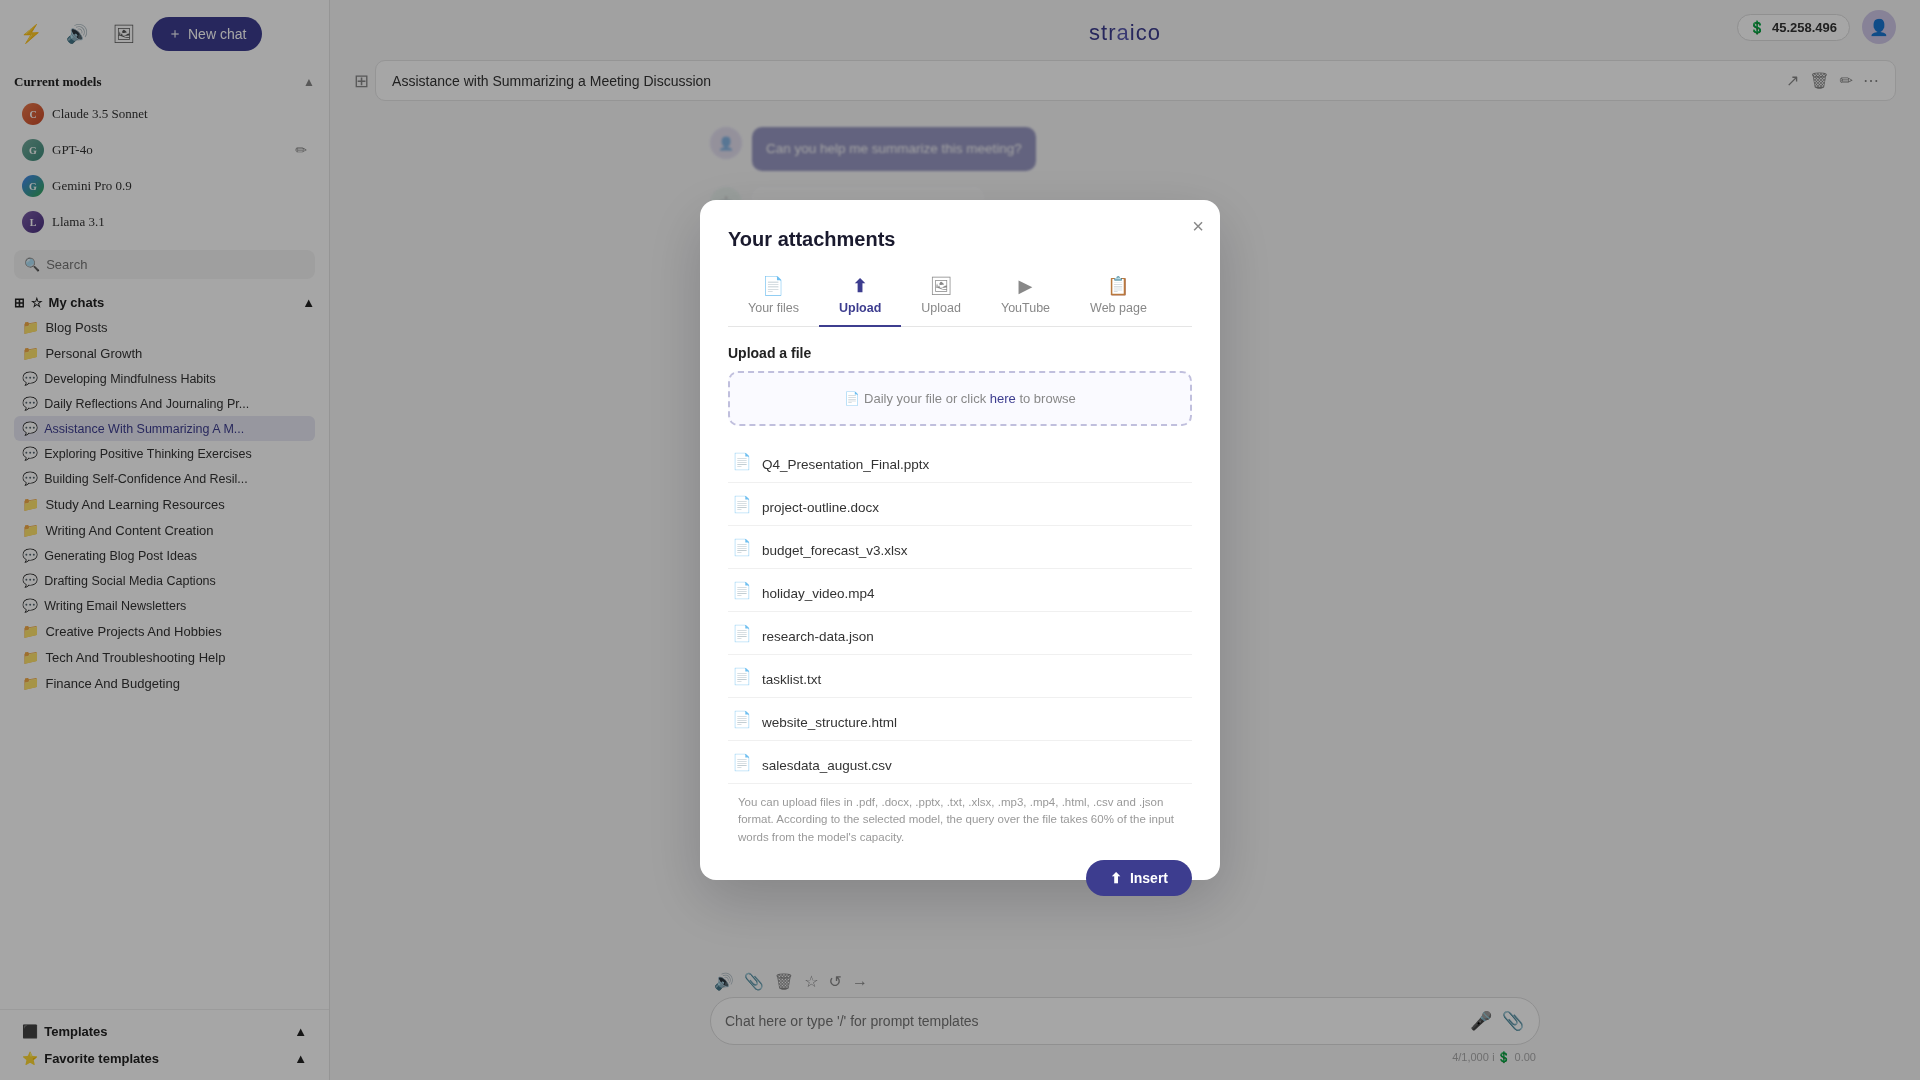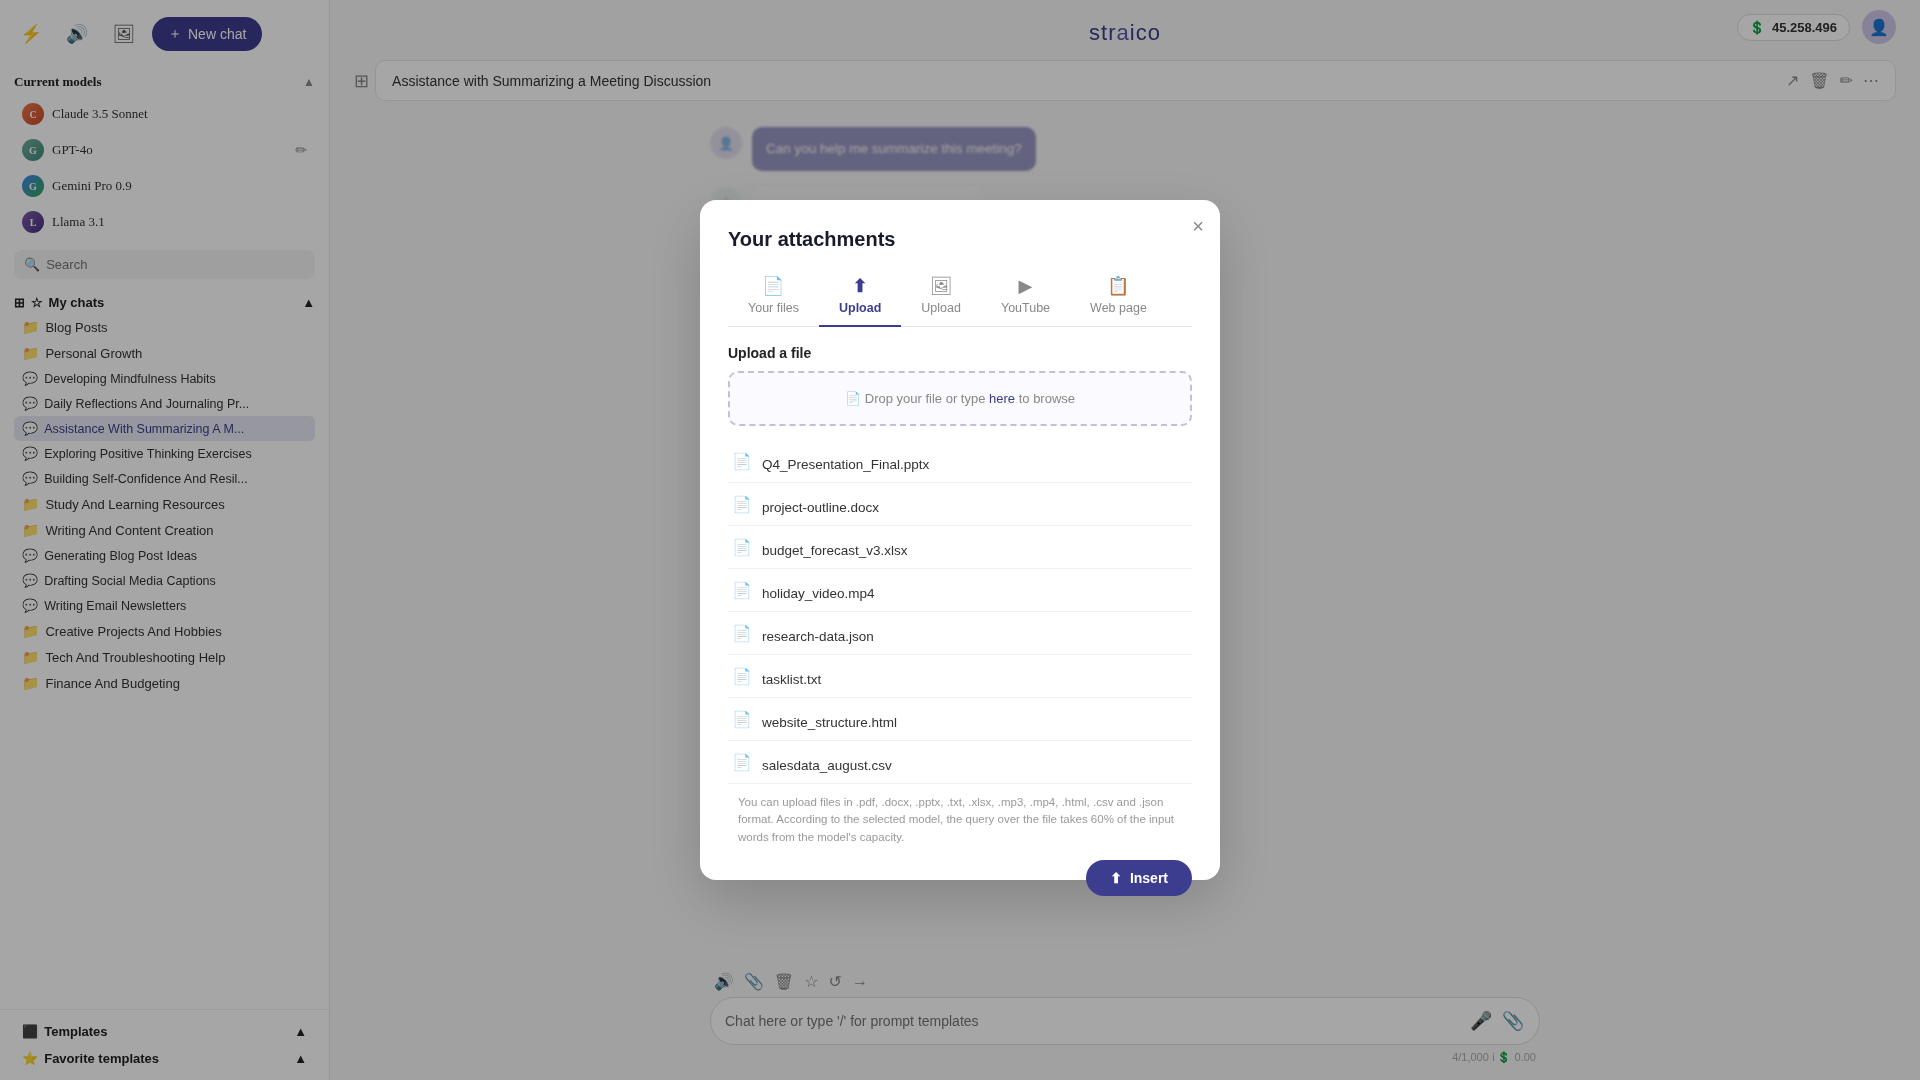--- a/index.html
+++ b/index.html
@@ -388,21 +388,21 @@
       <div class="modal-tab">
         <span class="tab-icon">📋</span>
         <span>Web page</span>
       </div>
     </div>
 
     <div style="font-size:14px; font-weight:600; color:#222; margin-bottom:10px;">Upload a file</div>
 
     <div class="drop-zone">
       <span>📄</span>
-      <span>Drop your file or type </span><a href="#">here</a><span> to browse</span>
+      <span>Daily your file or click </span><a href="#">here</a><span> to browse</span>
     </div>
 
     <div class="file-list">
       <div class="file-item">
         <span class="file-doc-icon">📄</span>
         <span class="file-item-name">Q4_Presentation_Final.pptx</span>
       </div>
       <div class="file-item">
         <span class="file-doc-icon">📄</span>
         <span class="file-item-name">project-outline.docx</span>

